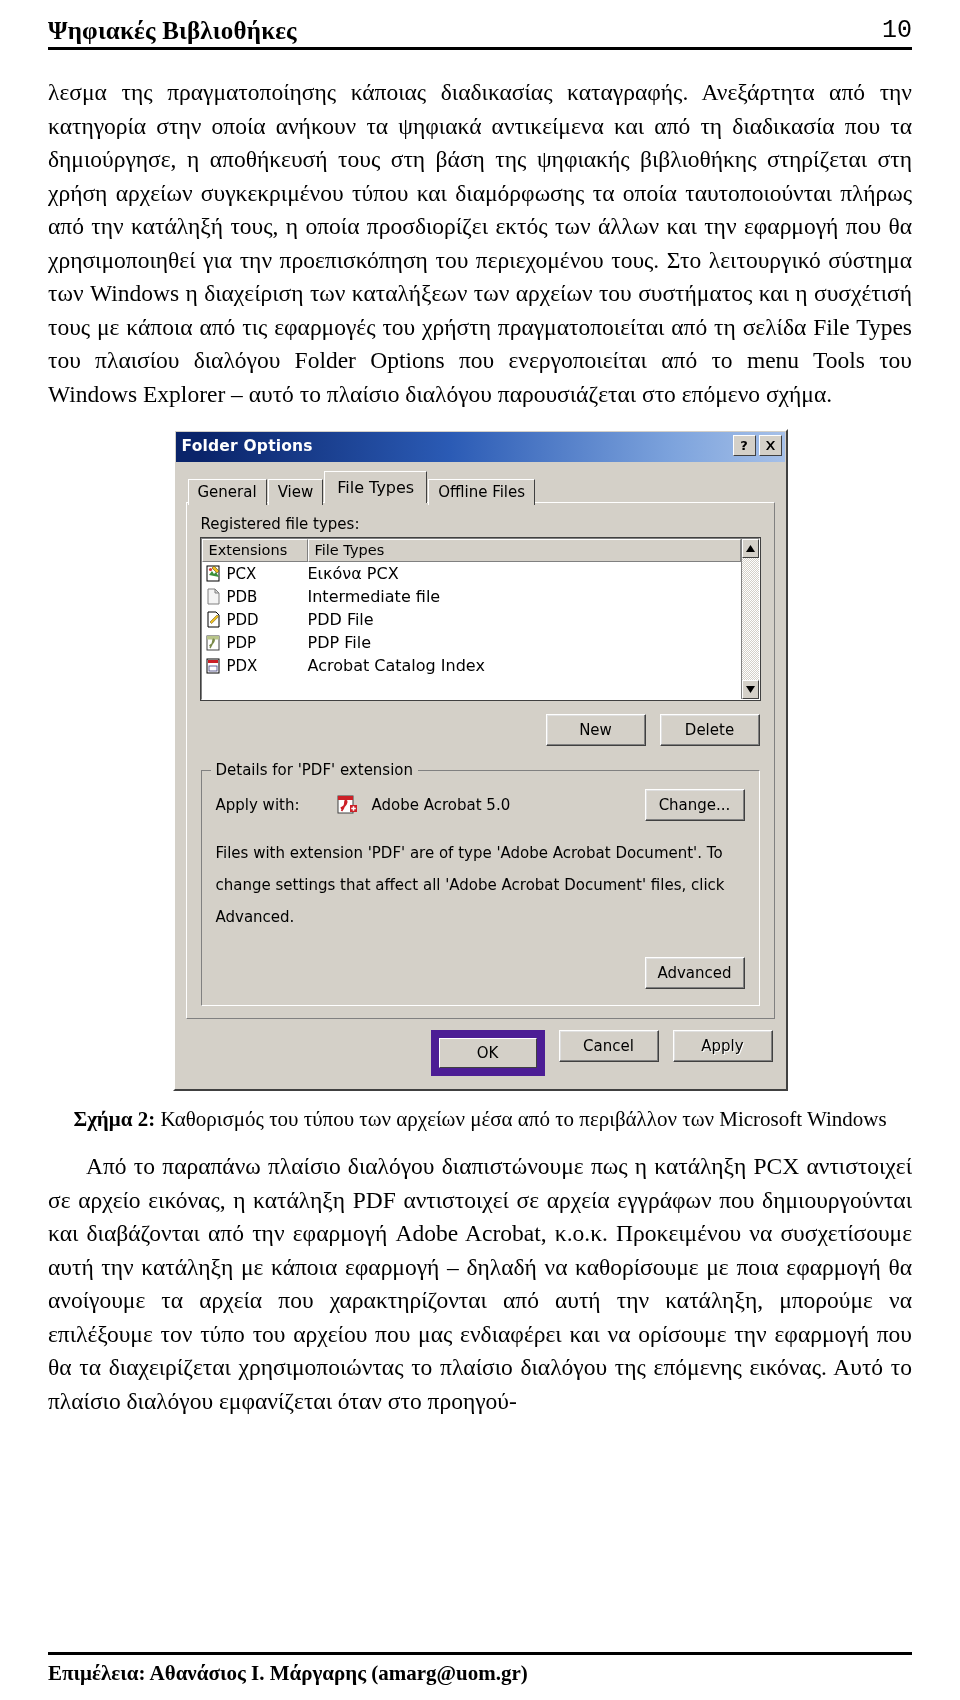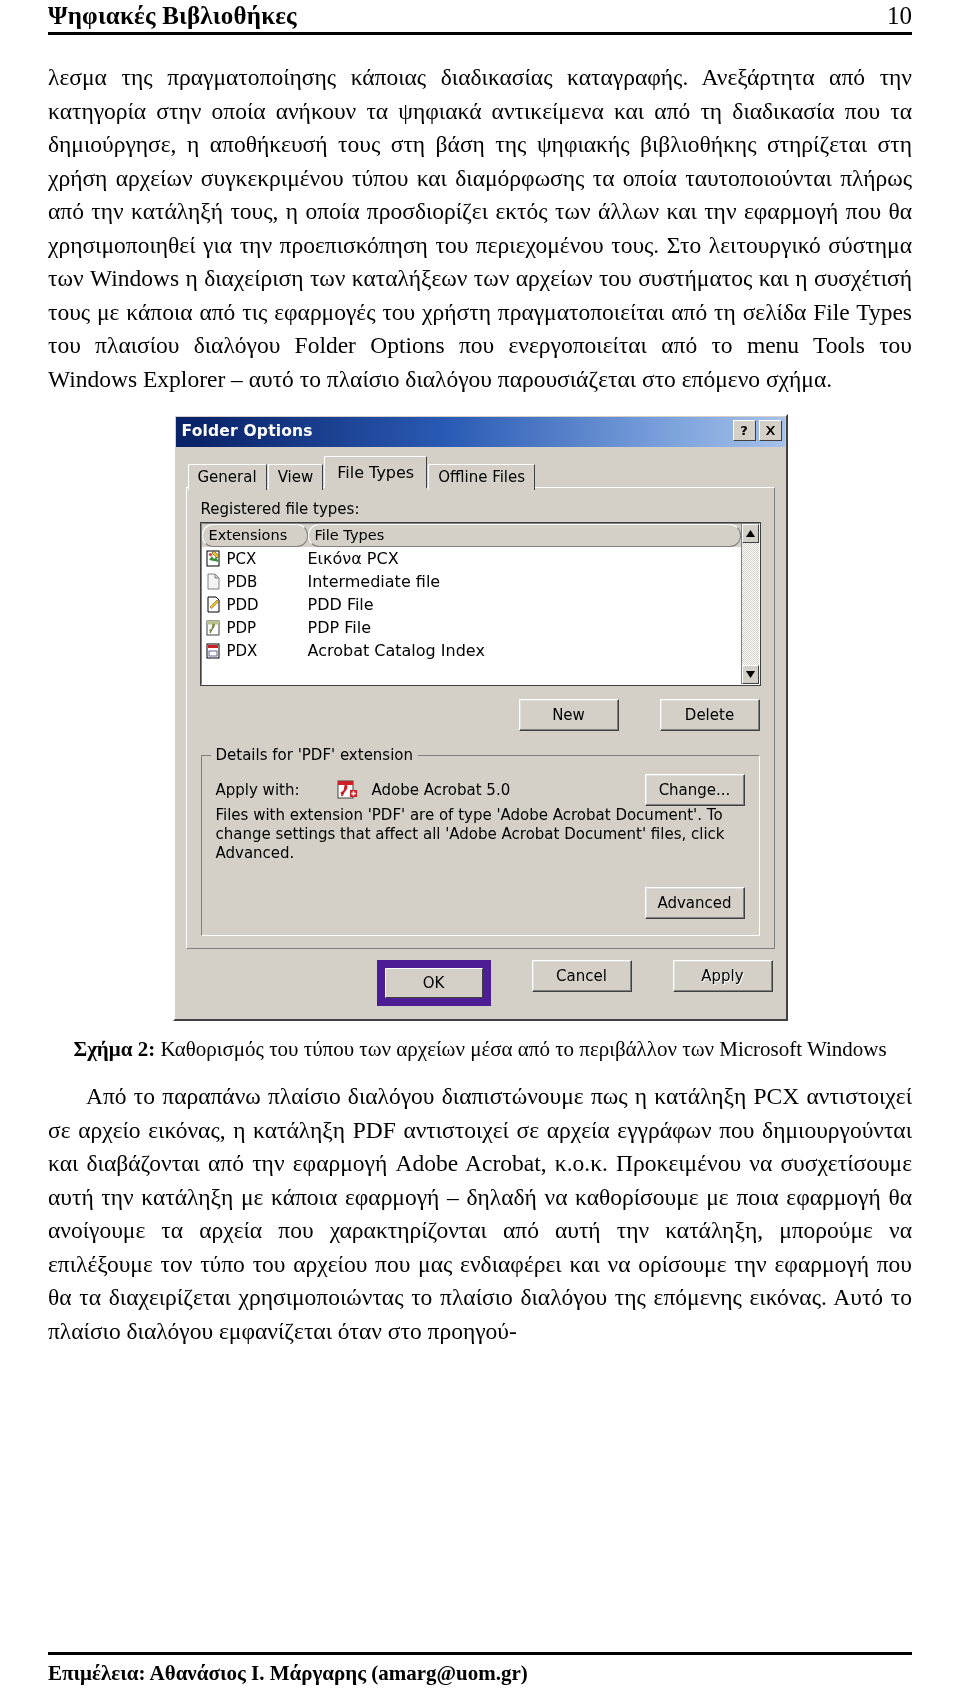--- a/index.html
+++ b/index.html
@@ -7,26 +7,26 @@
     width:960px; height:1700px;
     background:#ffffff;
     font-family:"Liberation Serif", serif;
     color:#000;
     position:relative;
     overflow:hidden;
   }
   .page { position:relative; width:960px; height:1700px; box-sizing:border-box; padding:0 48px; }
 
   
-  .rh { display:flex; align-items:flex-end; justify-content:space-between; padding-top:2px; }
+  .rh { display:flex; align-items:flex-end; justify-content:space-between; padding-top:16px; }
   .rh-title {
     font-family:"Liberation Serif", serif;
     font-weight:bold; font-size:25px; letter-spacing:.2px;
   }
-  .rh-page { font-size:25px; font-family:Liberation Serif, serif; }
+  .rh-page { font-size:25px; font-family:Liberation Mono, monospace; }
   .rh-rule { border-bottom:3.5px solid #000; margin-top:2px; }
 
   
   .body-p {
     margin:0; text-align:justify; text-justify:inter-word;
     font-size:23.5px; line-height:33.5px;
     font-family:"Liberation Serif", serif;
   }
   .p-top { margin-top:26px; }
   .indent { text-indent:38px; }
@@ -94,21 +94,21 @@
     border-right:1px solid #ffffff; border-bottom:1px solid #ffffff;
     outline:1px solid #404040; outline-offset:0px;
     display:flex; height:160px; overflow:hidden; position:relative;
   }
   .lv-main { flex:1 1 auto; display:flex; flex-direction:column; overflow:hidden; }
   .lv-header { display:flex; background:#d4d0c8; }
   .lv-th {
     font-size:14.5px; padding:2px 6px 3px 6px; background:#d4d0c8;
     border-top:1px solid #ffffff; border-left:1px solid #ffffff;
     border-right:1px solid #808080; border-bottom:1px solid #808080;
-    box-sizing:border-box; text-align:left; white-space:nowrap;border-radius:11px;
+    box-sizing:border-box; text-align:left; white-space:nowrap;
   }
   .lv-th.c1 { width:106px; }
   .lv-th.c2 { flex:1; }
   .lv-rows { flex:1; overflow:hidden; background:#fff; }
   .lv-row { display:flex; align-items:center; height:23px; padding-left:3px; }
   .lv-row.sel { background:#0a246a; color:#ffffff; outline:1px dotted #ffffff; outline-offset:-1px; }
   .lv-ext { width:103px; font-size:15px; display:flex; align-items:center; gap:5px; white-space:nowrap; }
   .lv-type { font-size:16px; white-space:nowrap; }
   .ficon { width:17px; height:17px; flex:0 0 17px; position:relative; display:inline-block; }
 
@@ -126,21 +126,21 @@
   .sb-track { flex:1; background:repeating-conic-gradient(#d4d0c8 0% 25%, #ffffff 0% 50%) 0 0/2px 2px; position:relative; }
 
   
   .btnrow { display:flex; justify-content:flex-end; gap:14px; margin-top:14px; }
   .btn {
     min-width:98px; height:30px; background:#d4d0c8; font-size:15px;
     border-top:1px solid #ffffff; border-left:1px solid #ffffff;
     border-right:1px solid #404040; border-bottom:1px solid #404040;
     box-shadow:inset -1px -1px 0 #808080, inset 1px 1px 0 #dfdfdf;
     display:flex; align-items:center; justify-content:center;
-    font-family:"DejaVu Sans", sans-serif; color:#000; cursor:default;margin-left:27px;
+    font-family:"DejaVu Sans", sans-serif; color:#000; cursor:default;
   }
   .btn.disabled { color:#000000; text-shadow:1px 1px 0 #ffffff; }
   .btn.default { border:8px solid #4c1d95; box-shadow:none; }
   .btn.default .inner {
     width:100%; height:100%;
     border-top:1px solid #ffffff; border-left:1px solid #ffffff;
     border-right:1px solid #404040; border-bottom:1px solid #404040;
     display:flex; align-items:center; justify-content:center;
     box-sizing:border-box;
   }
@@ -152,21 +152,21 @@
     margin-top:24px; padding:14px 14px 16px 14px; position:relative;
   }
   .gb-title {
     position:absolute; top:-10px; left:9px; background:#d4d0c8;
     padding:0 5px; font-size:15px;
   }
   .opens-row { display:flex; align-items:center; margin-top:4px; }
   .opens-label { font-size:15px; width:120px; }
   .opens-icon { width:22px; height:22px; margin-right:14px; position:relative; }
   .opens-app { font-size:15px; flex:1; }
-  .desc { font-size:15px; line-height:19px; }
+  .desc { font-size:15px; line-height:32px; margin-top:16px; }
   .adv-row { display:flex; justify-content:flex-end; margin-top:24px; }
 
   .dlg-footer { display:flex; justify-content:flex-end; gap:14px; padding:0 12px 12px 12px; }
 
   
   .caption {
     text-align:center; font-size:21px; margin-top:16px;
     font-family:"Liberation Serif", serif;
   }
   .caption b { font-weight:bold; }

